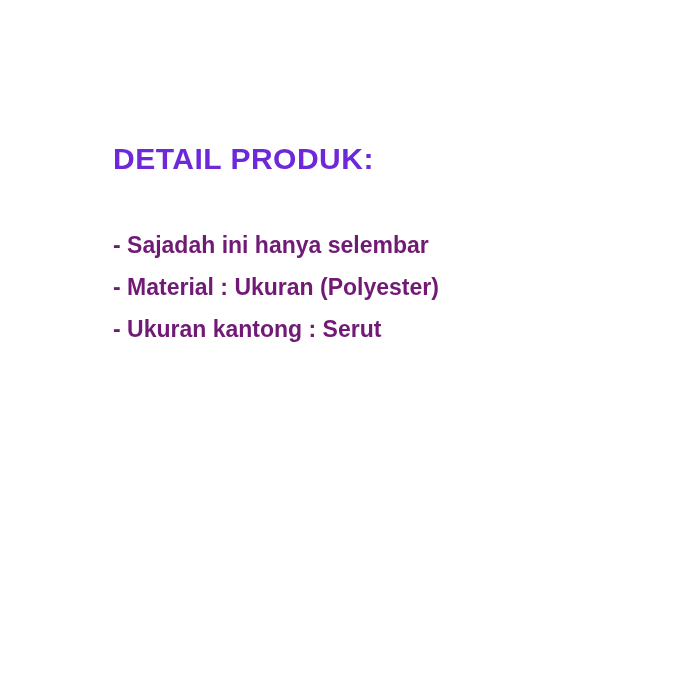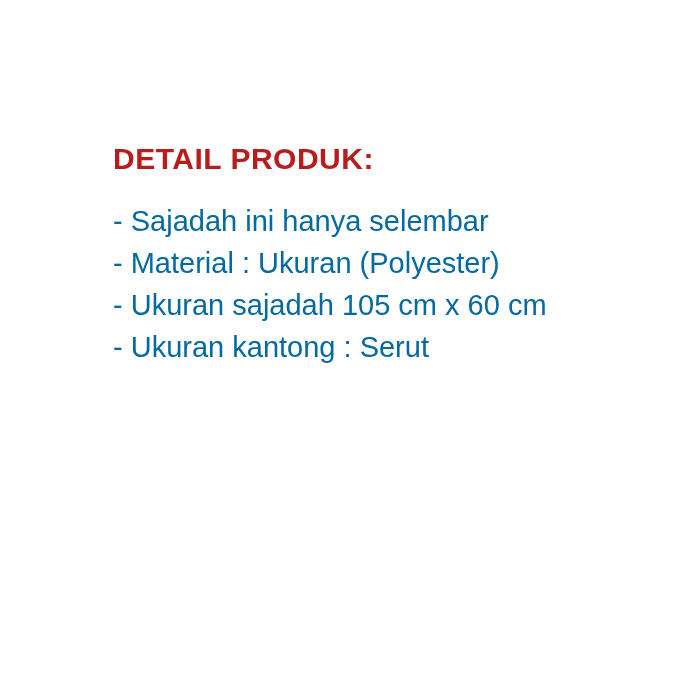--- a/index.html
+++ b/index.html
@@ -18,37 +18,36 @@
     position: absolute;
     left: 113px;
     top: 140px;
     width: 520px;
   }
   .detail-heading {
     font-size: 30px;
     font-weight: 700;
     line-height: 38px;
     letter-spacing: 0.5px;
-    margin: 0 0 22px 0;
-    color: #b91c1c;
+    margin: 0 0 46px 0;
+    color: #6d28d9;
   }
   .detail-lines {
-    font-size: 29px;
-    font-weight: 400;
+    font-size: 23px;
+    font-weight: 700;
     line-height: 42px;
-    color: #0369a1;
+    color: #701a75;
   }
   .detail-line {
     white-space: nowrap;
   }
 </style>
 </head>
 <body>
 
 <div class="detail-block">
   <h1 class="detail-heading">DETAIL PRODUK:</h1>
   <div class="detail-lines">
     <div class="detail-line">- Sajadah ini hanya selembar</div>
     <div class="detail-line">- Material : Ukuran (Polyester)</div>
-    <div class="detail-line">- Ukuran sajadah 105 cm x 60 cm</div>
     <div class="detail-line">- Ukuran kantong : Serut</div>
   </div>
 </div>
 
 </body></html>

